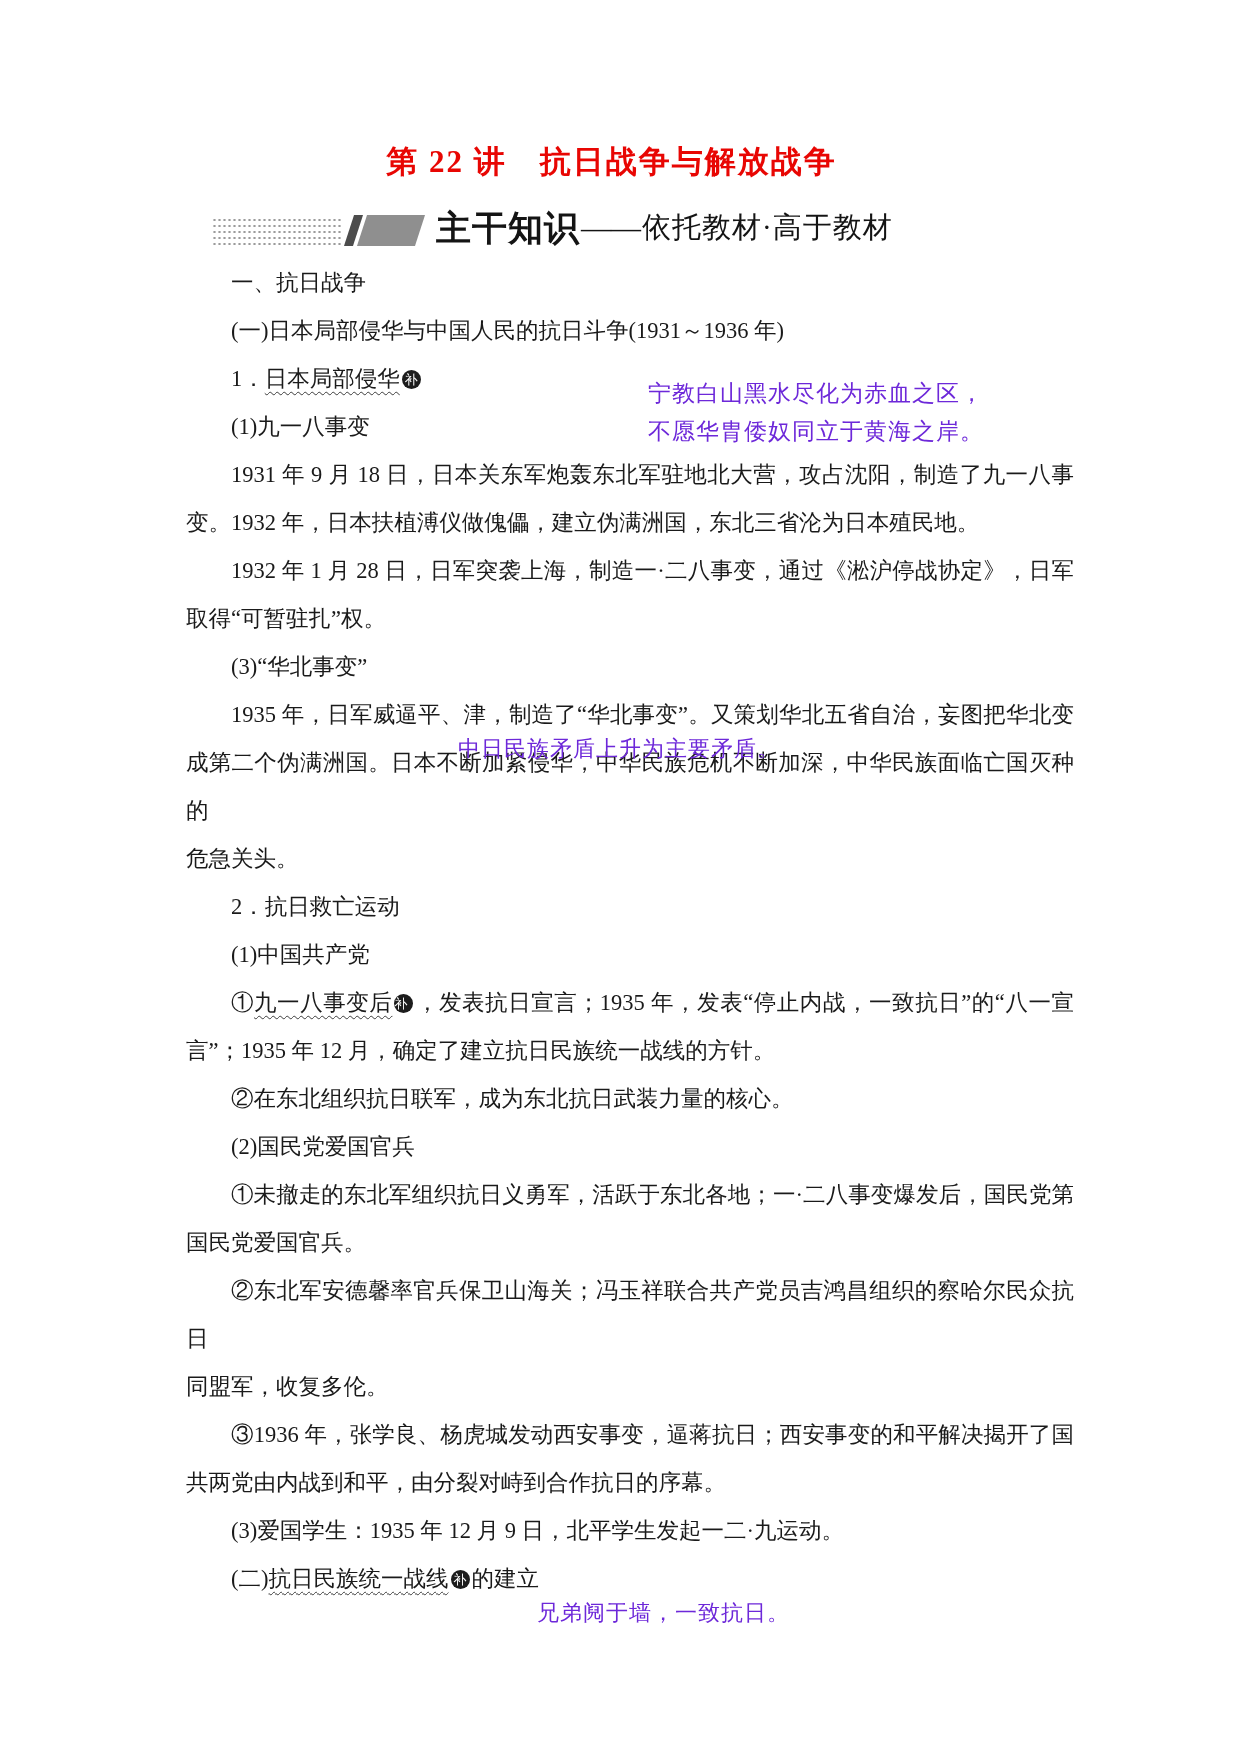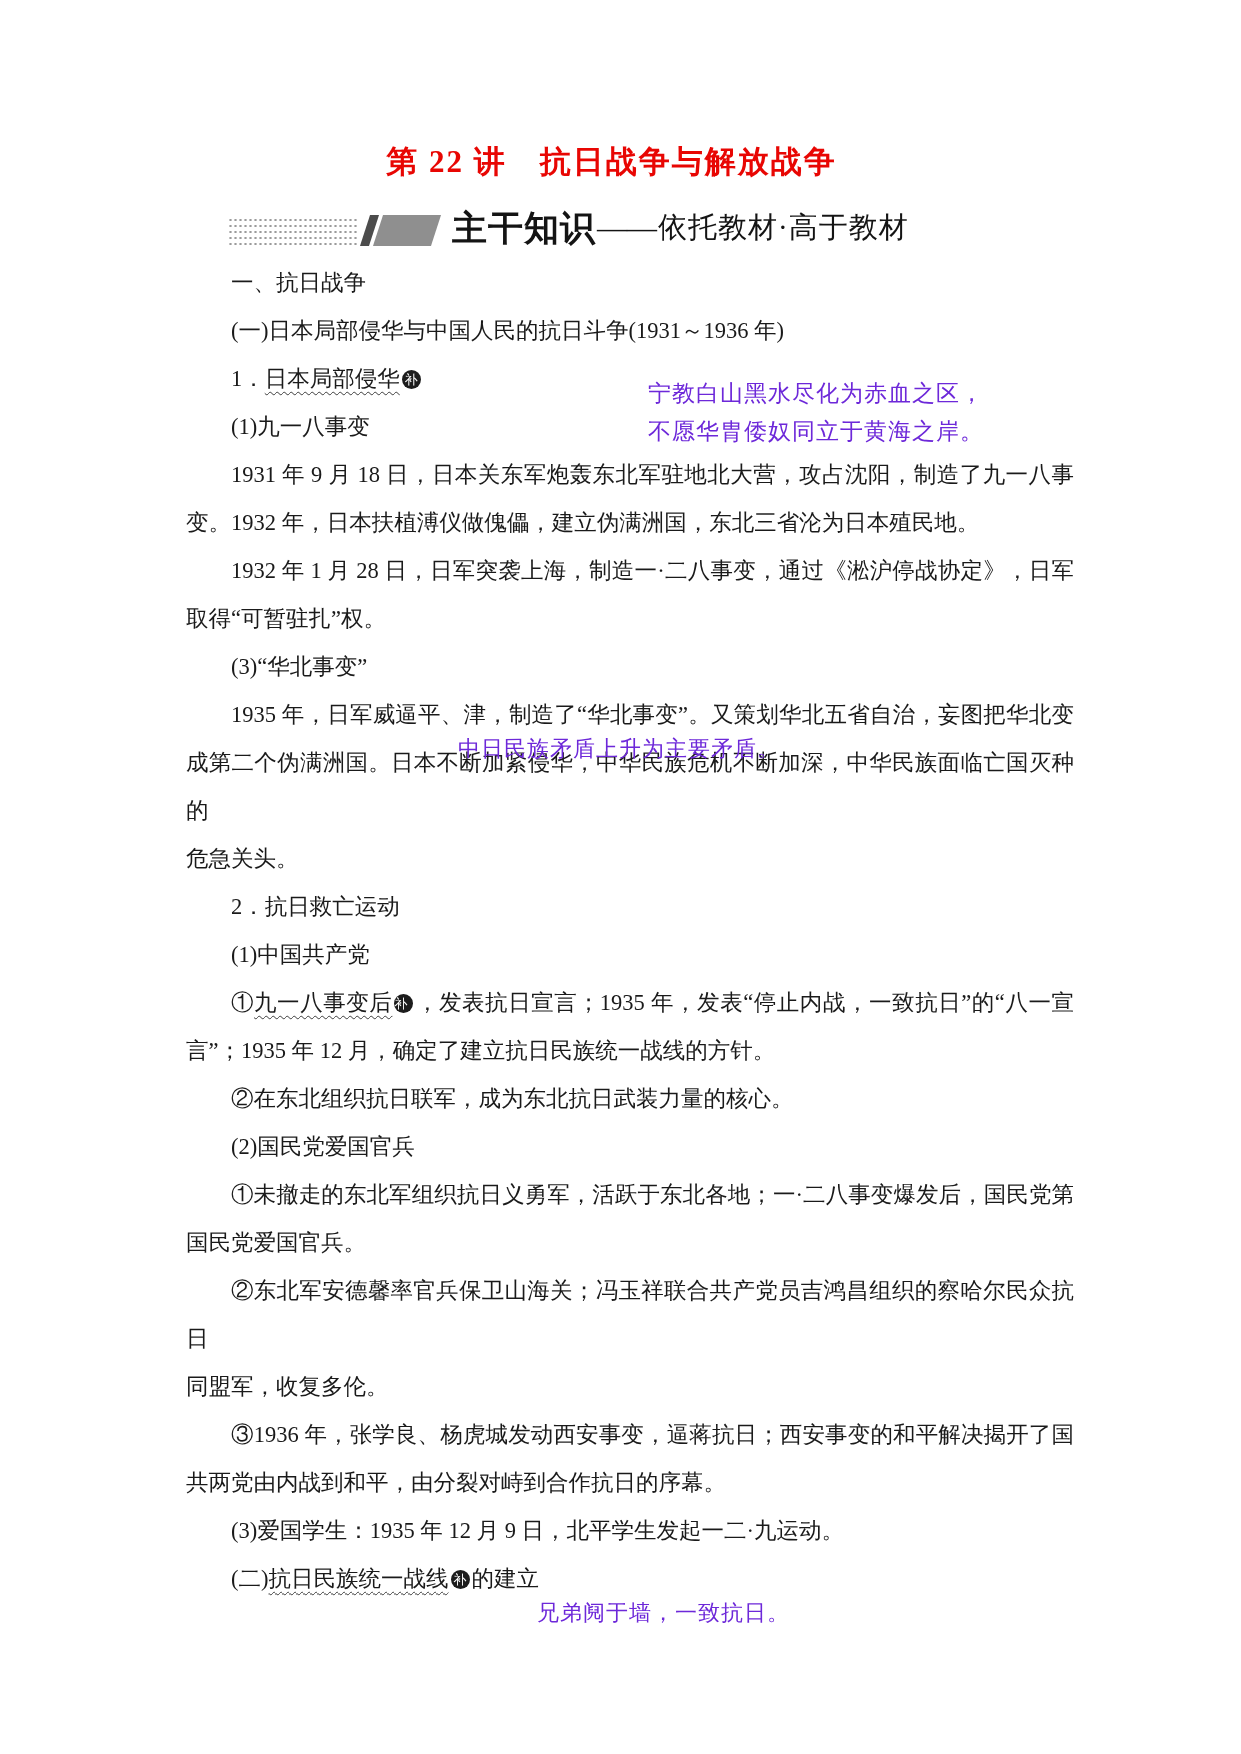--- a/index.html
+++ b/index.html
@@ -8,21 +8,21 @@
     font-family:"Liberation Serif","DejaVu Serif",serif;color:#1a1a1a;
     overflow:hidden;
   }
   
   .doc-title{
     position:absolute;top:141px;left:0;width:1223px;text-align:center;
     font-size:31px;font-weight:bold;color:#e80603;letter-spacing:2px;
   }
   
   .banner{
-    position:absolute;top:210px;left:228px;height:36px;
+    position:absolute;top:210px;left:212px;height:36px;
     display:flex;align-items:center;white-space:nowrap;
   }
   .banner .dots{
     width:130px;height:31px;align-self:flex-end;
     background-image:radial-gradient(#9b9b9b 1px,transparent 1.2px);
     background-size:5px 6px;background-position:0 2px;
   }
   .banner .slash{
     width:9px;height:31px;align-self:flex-end;background:#4c4c4c;
     transform:skewX(-18deg);margin-left:7px;

